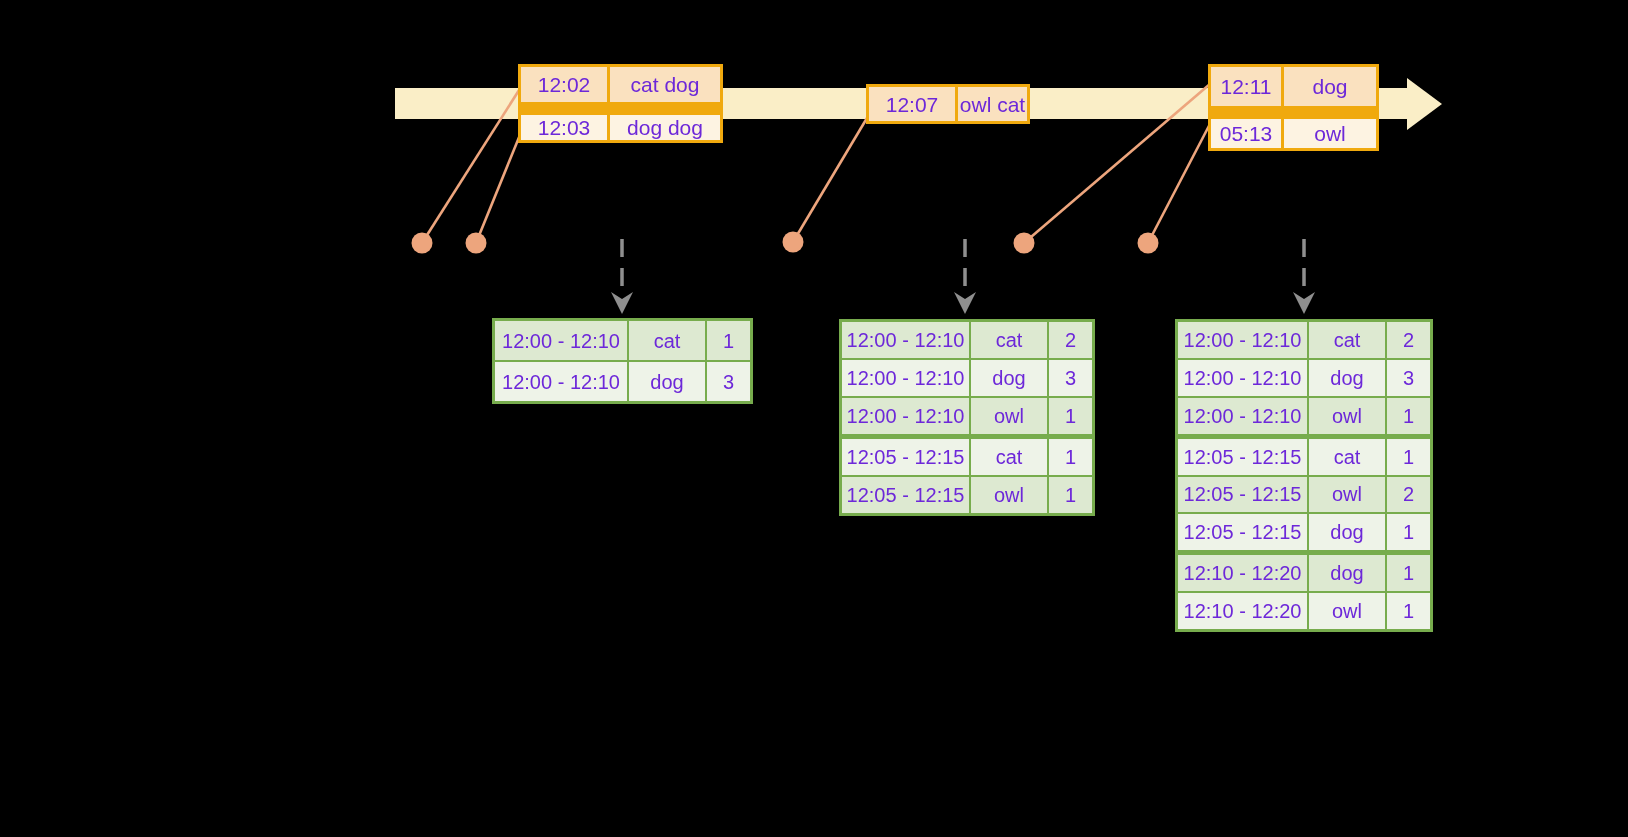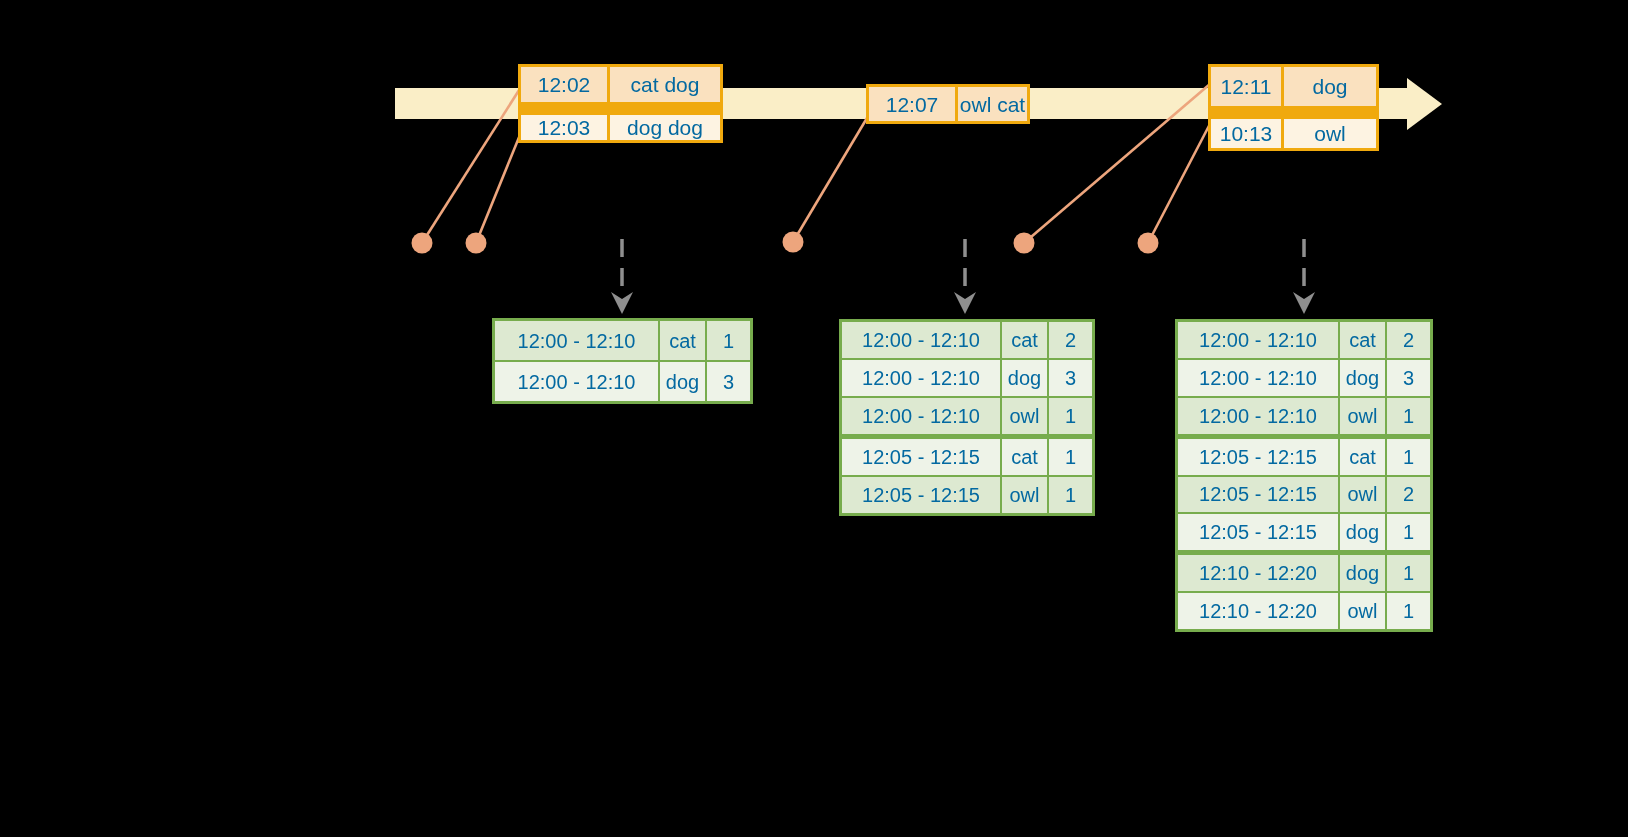--- a/index.html
+++ b/index.html
@@ -1,18 +1,18 @@
 <!DOCTYPE html>
 <html><head>
 <meta charset="utf-8">
 <style>
   html,body{margin:0;padding:0;background:#000;}
   .canvas{
     position:relative;width:1628px;height:837px;background:#000000;
-    font-family:"Liberation Sans","DejaVu Sans",sans-serif;color:#0369a1;overflow:hidden;
+    font-family:"Liberation Sans","DejaVu Sans",sans-serif;color:#6d28d9;overflow:hidden;
   }
   
   .band{position:absolute;left:395px;top:88px;width:1013px;height:31px;background:#faeec7;}
   .band-head{position:absolute;left:1407px;top:78px;width:0;height:0;
     border-top:26px solid transparent;border-bottom:26px solid transparent;border-left:35px solid #faeec7;}
   
   .overlay{position:absolute;left:0;top:0;width:1628px;height:837px;}
   
   .etable{position:absolute;display:grid;grid-template-columns:var(--tcol) 1fr;grid-auto-rows:1fr;
     gap:3px;background:#f0a90e;border:3px solid #f0a90e;box-sizing:border-box;}
@@ -20,21 +20,21 @@
   .peach-dark{background:#fae1bf;}
   .peach-light{background:#fdf3e2;margin-top:10px;}
   
   .gtable{position:absolute;display:flex;flex-direction:column;background:#77ac4d;
     border:3px solid #77ac4d;box-sizing:border-box;}
   .grow{display:flex;flex:1;column-gap:2px;margin-top:2px;min-height:0;}
   .grow:first-child{margin-top:0;}
   .grow.group-start{margin-top:5px;}
   .gcell{display:flex;align-items:center;justify-content:center;font-size:20px;line-height:1;}
   .gcell.time{flex:1;}
-  .gcell.word{width:45px;}
+  .gcell.word{width:76px;}
   .gcell.count{width:43px;}
   .tint .gcell{background:#dde9d1;}
   .lite .gcell{background:#eef3e8;}
 </style>
 </head>
 <body>
 
 <div class="canvas">
 
   <div class="band"></div>
@@ -75,21 +75,21 @@
     </div>
 
   <div class="etable" style="left:866px;top:84px;width:164px;height:40px;--tcol:86px">
       <div class="ecell peach-dark">12:07</div>
       <div class="ecell peach-dark">owl cat</div>
     </div>
 
   <div class="etable" style="left:1208px;top:64px;width:171px;height:87px;--tcol:70px">
       <div class="ecell peach-dark">12:11</div>
       <div class="ecell peach-dark">dog</div>
-      <div class="ecell peach-light">10:13</div>
+      <div class="ecell peach-light">05:13</div>
       <div class="ecell peach-light">owl</div>
     </div>
 
   <div class="gtable" style="left:492px;top:318px;width:261px;height:86px">
       <div class="grow tint">
         <div class="gcell time">12:00 - 12:10</div>
         <div class="gcell word">cat</div>
         <div class="gcell count">1</div>
       </div>
       <div class="grow lite">

